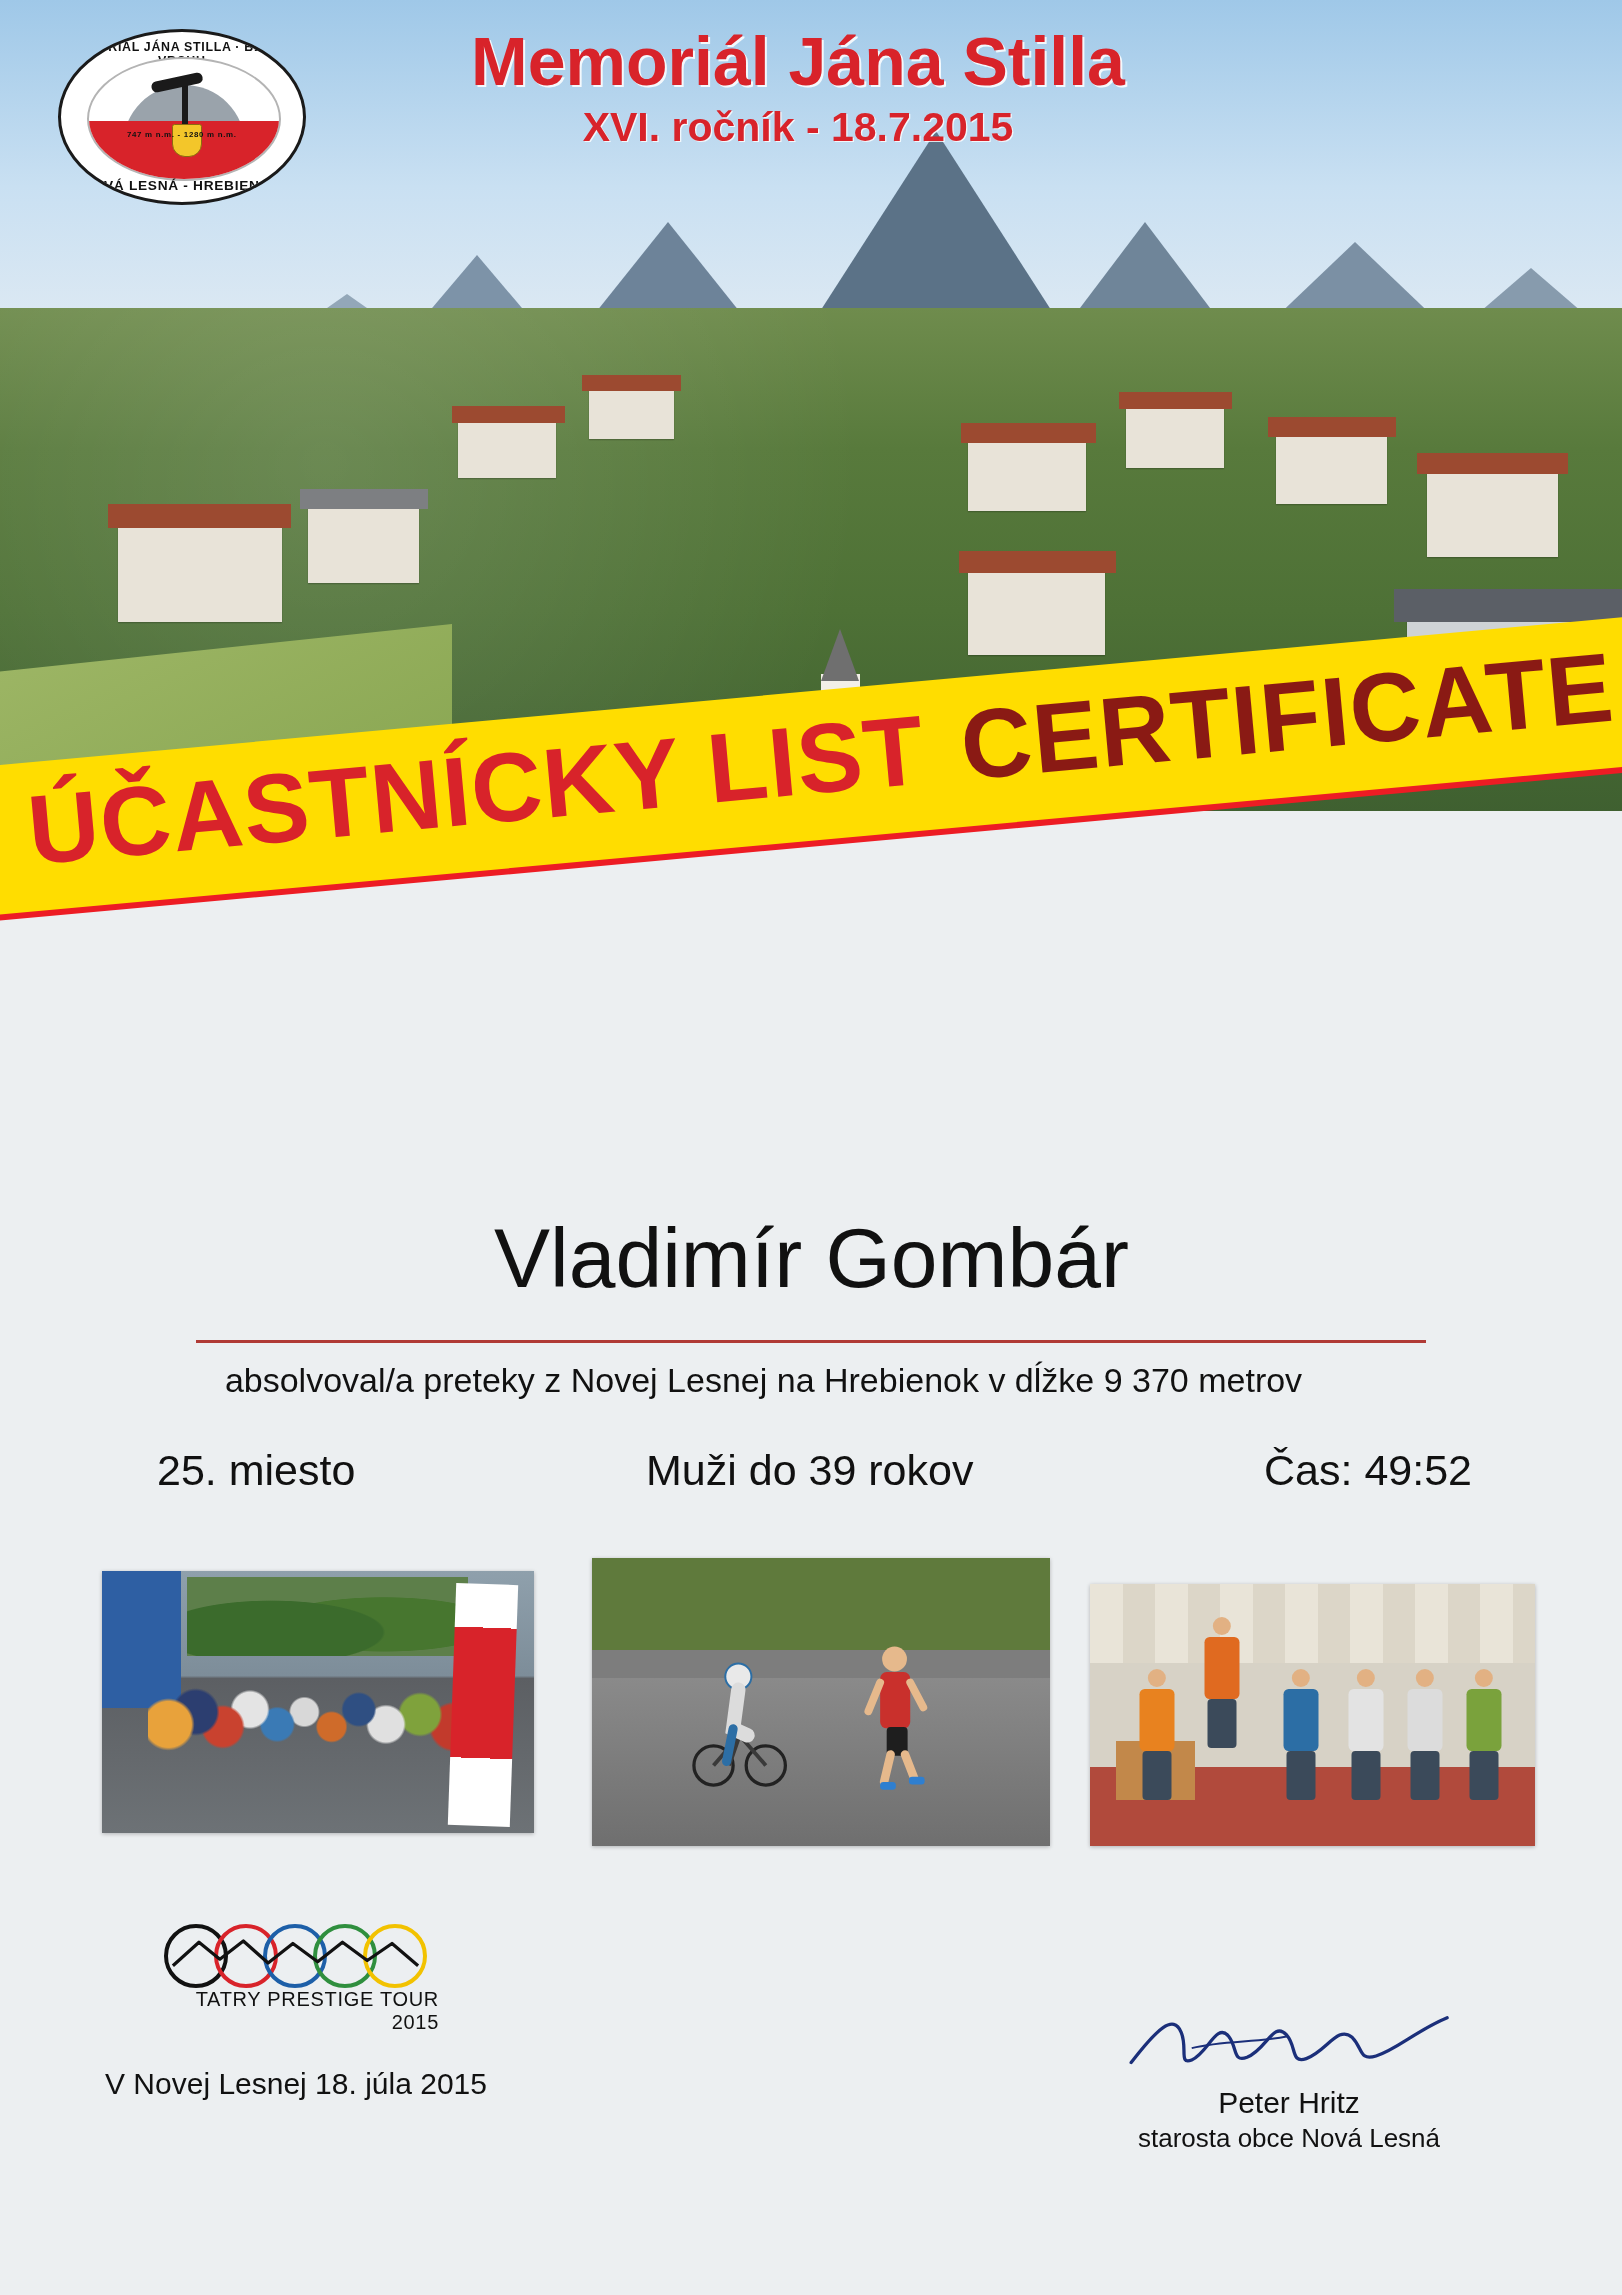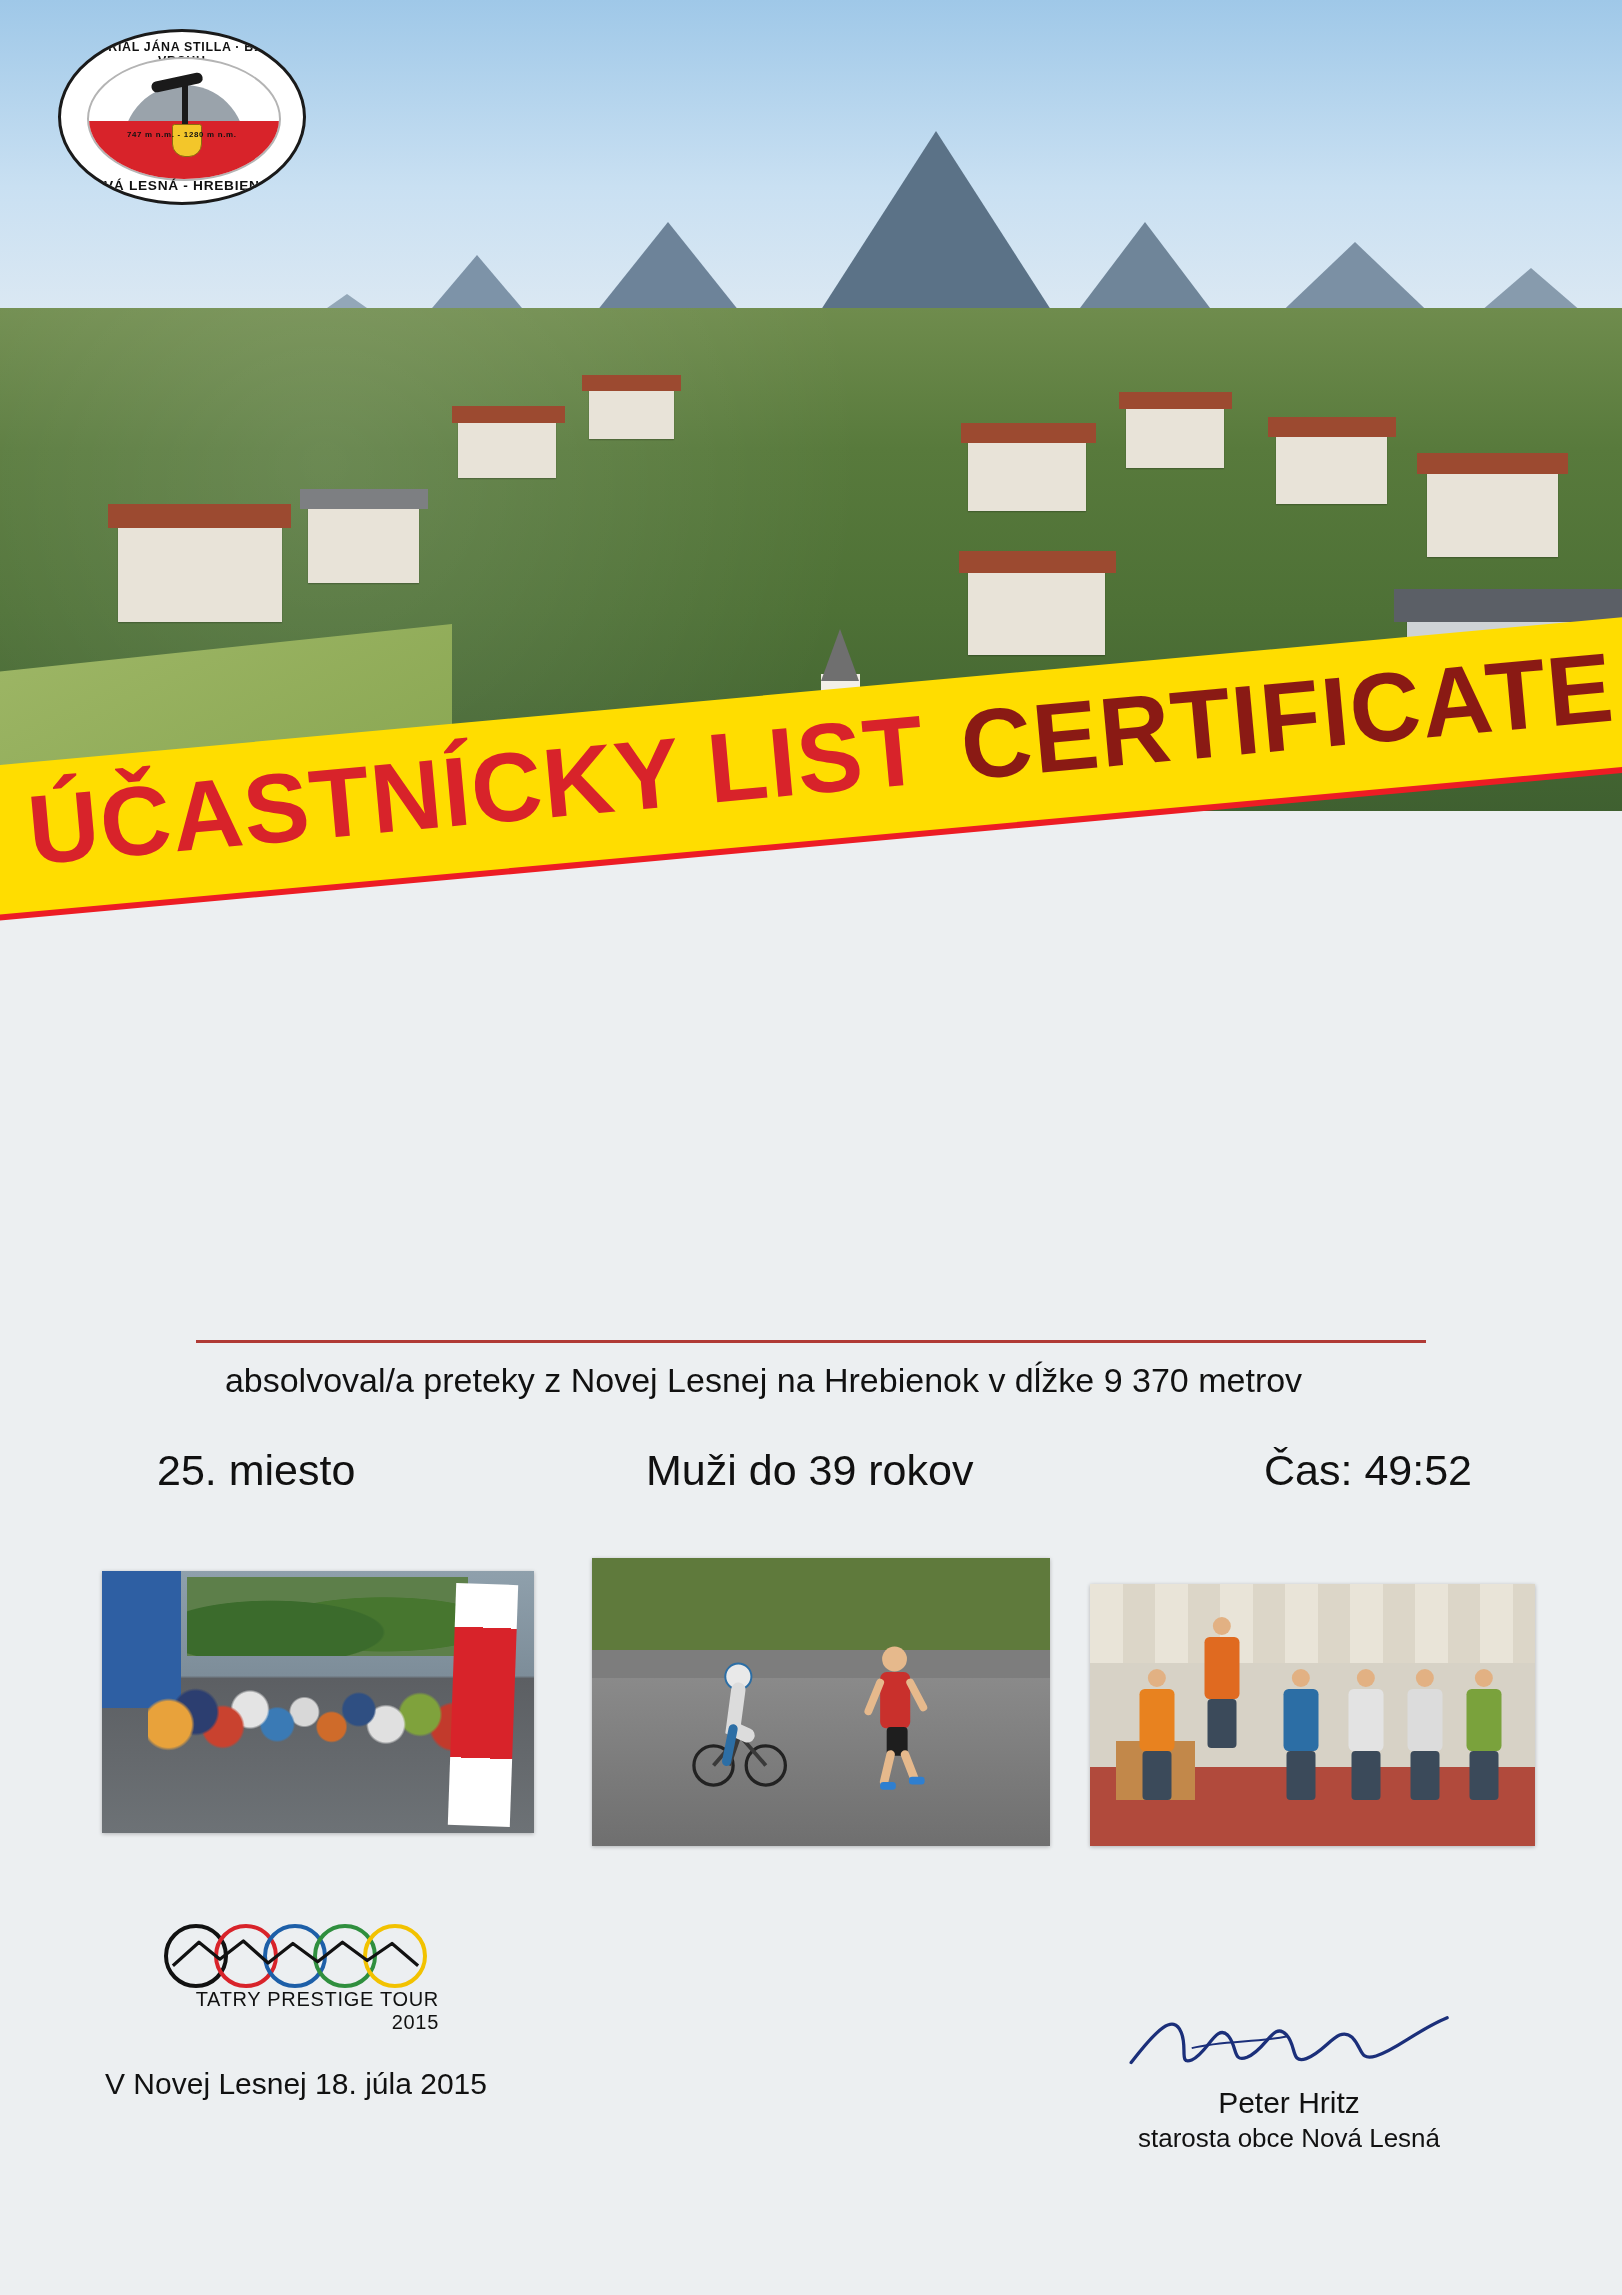--- a/index.html
+++ b/index.html
@@ -606,33 +606,38 @@
           <div class="emblem-red"></div>
           <div class="emblem-axe"></div>
           <div class="emblem-axehead"></div>
           <div class="emblem-shield"></div>
         </div>
         <div class="emblem-text-mid">747 m n.m. - 1280 m n.m.</div>
         <div class="emblem-text-bottom">NOVÁ LESNÁ - HREBIENOK</div>
       </div>
     </div>
 
+    <div class="title-block">
+      <div class="title-main">Memoriál Jána Stilla</div>
+      <div class="title-sub">XVI. ročník - 18.7.2015</div>
+    </div>
 
   </div>
 
   <div class="banner-wrap">
     <div class="banner-red"></div>
     <div class="banner-yellow"></div>
     <div class="banner-text">
       <span class="banner-sk">ÚČASTNÍCKY LIST</span><span class="banner-en">CERTIFICATE</span>
     </div>
   </div>
 
   <div class="body-area">
 
+    <div class="runner-name">Vladimír Gombár</div>
     <div class="name-rule"></div>
     <div class="desc">absolvoval/a preteky z Novej Lesnej na Hrebienok v dĺžke 9 370 metrov</div>
 
     <div class="result-row">
       <div>25. miesto</div>
       <div>Muži do 39 rokov</div>
       <div>Čas: 49:52</div>
     </div>
 
     <div class="photos">

